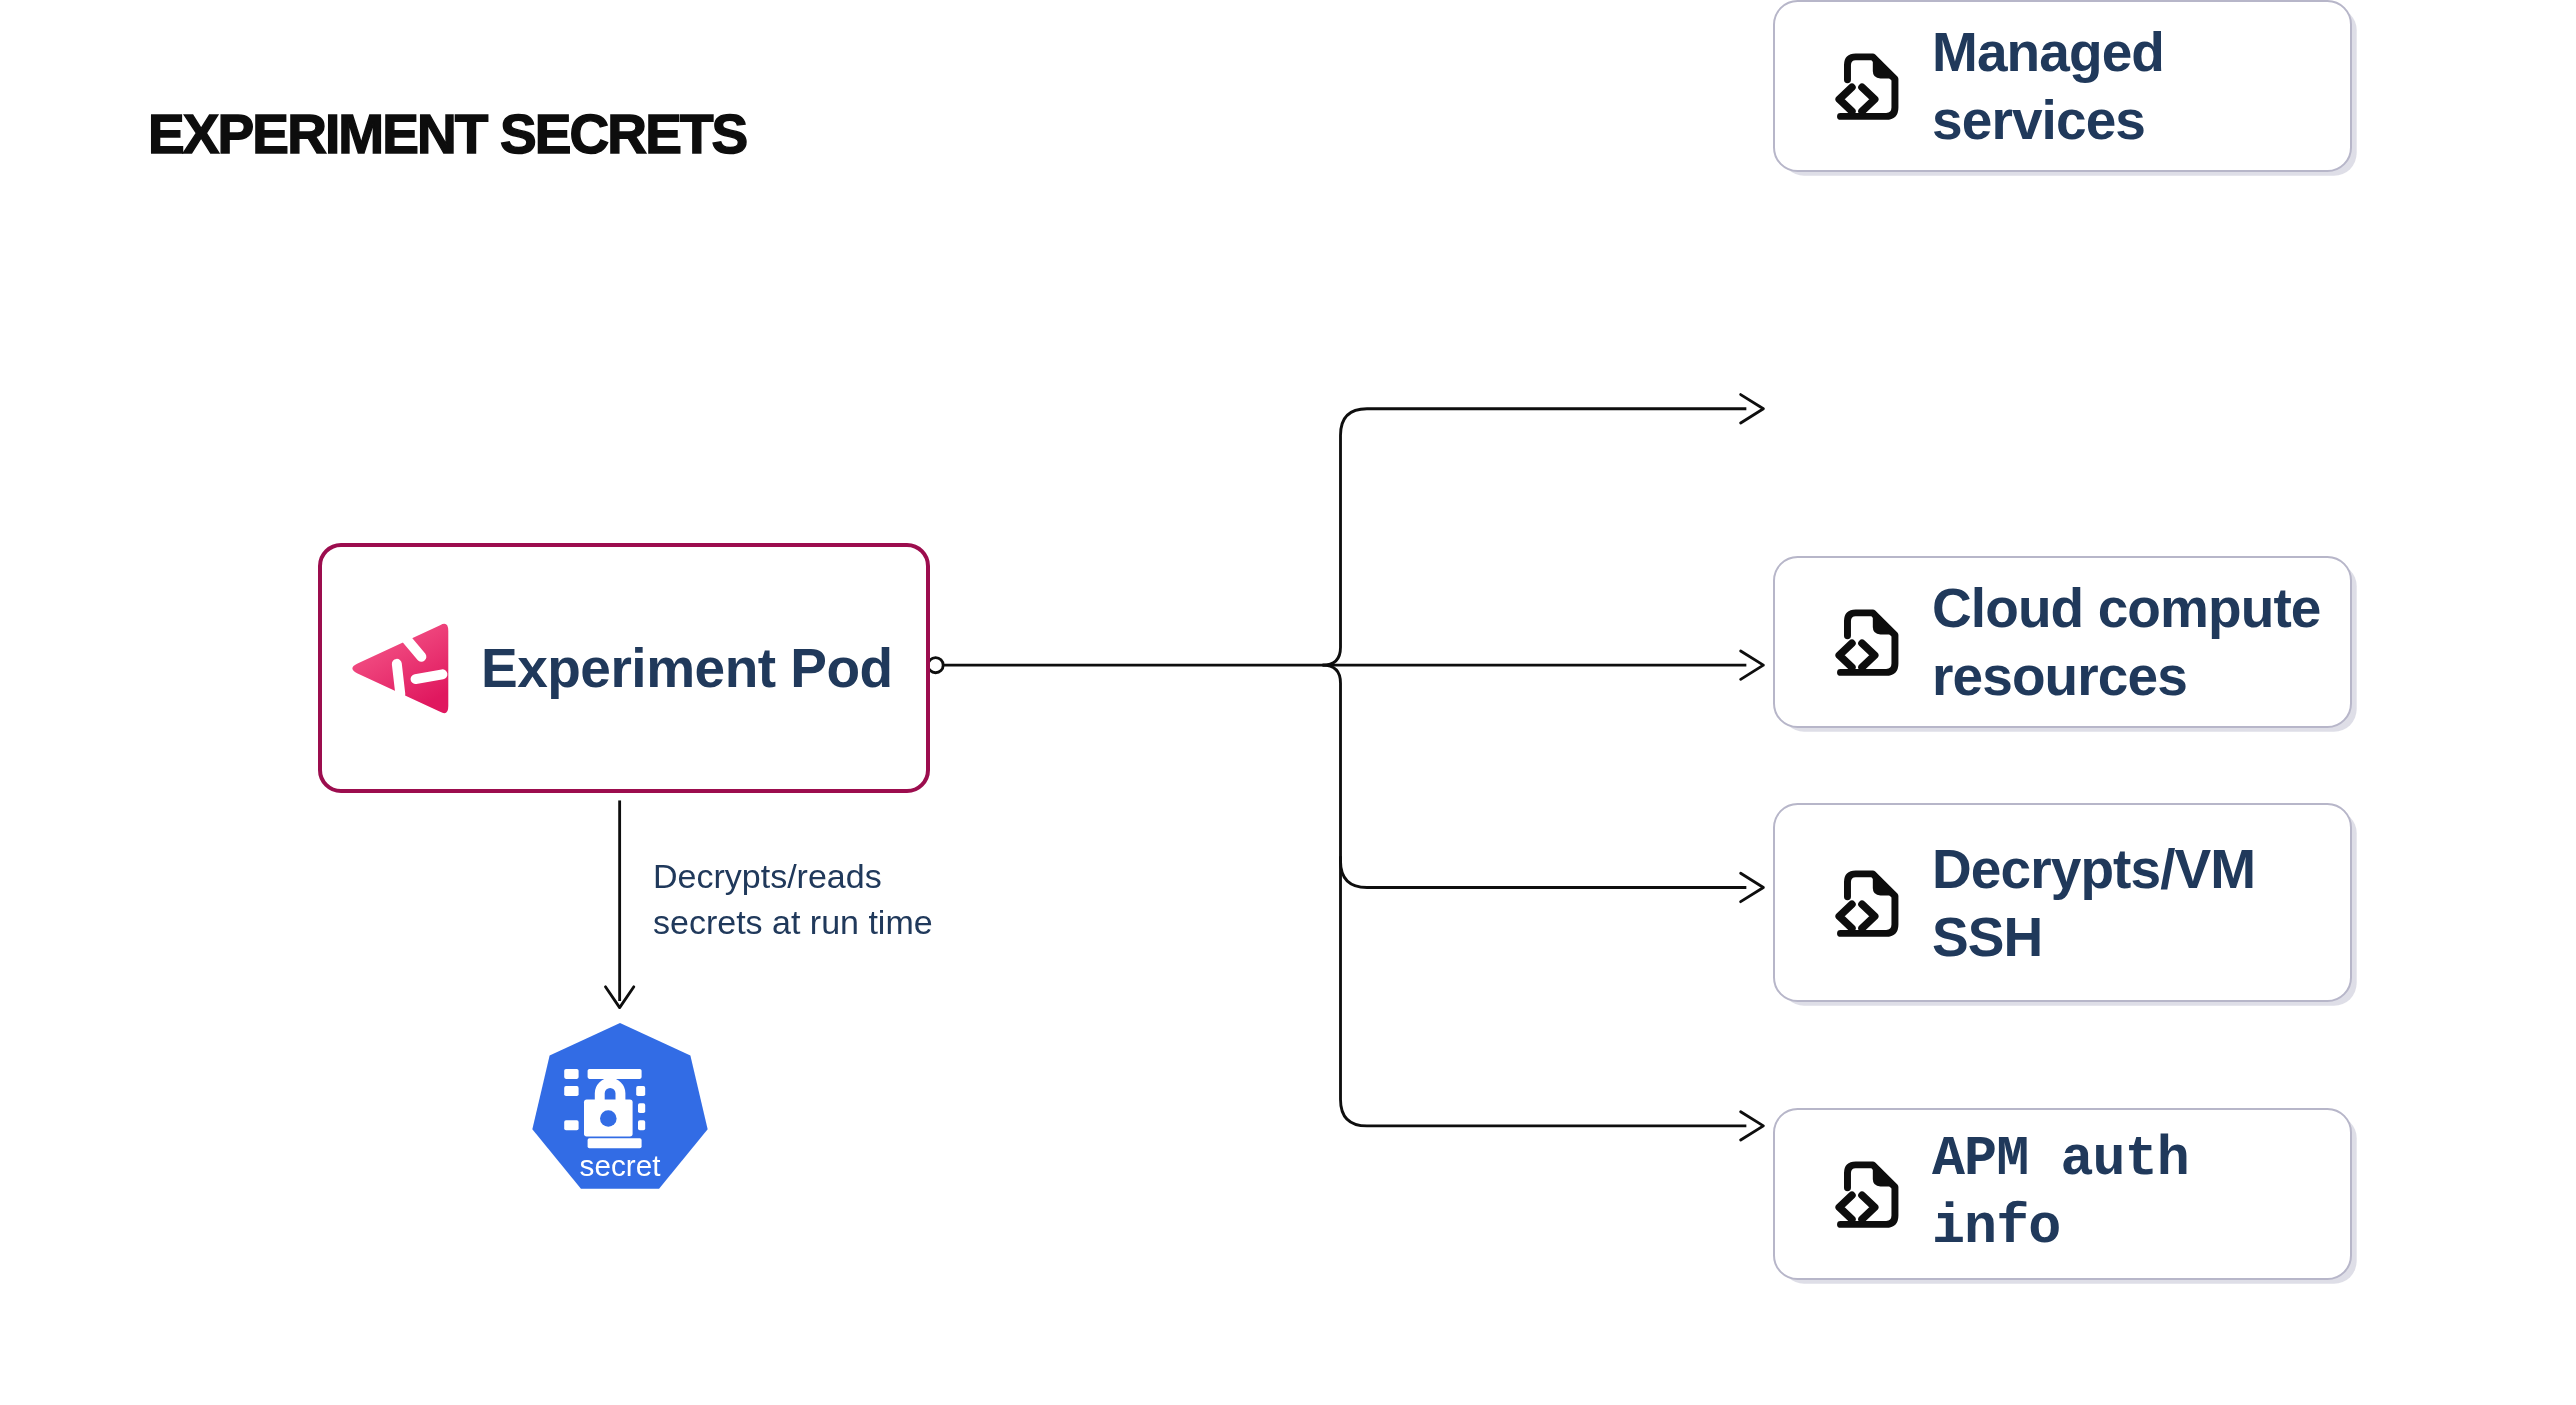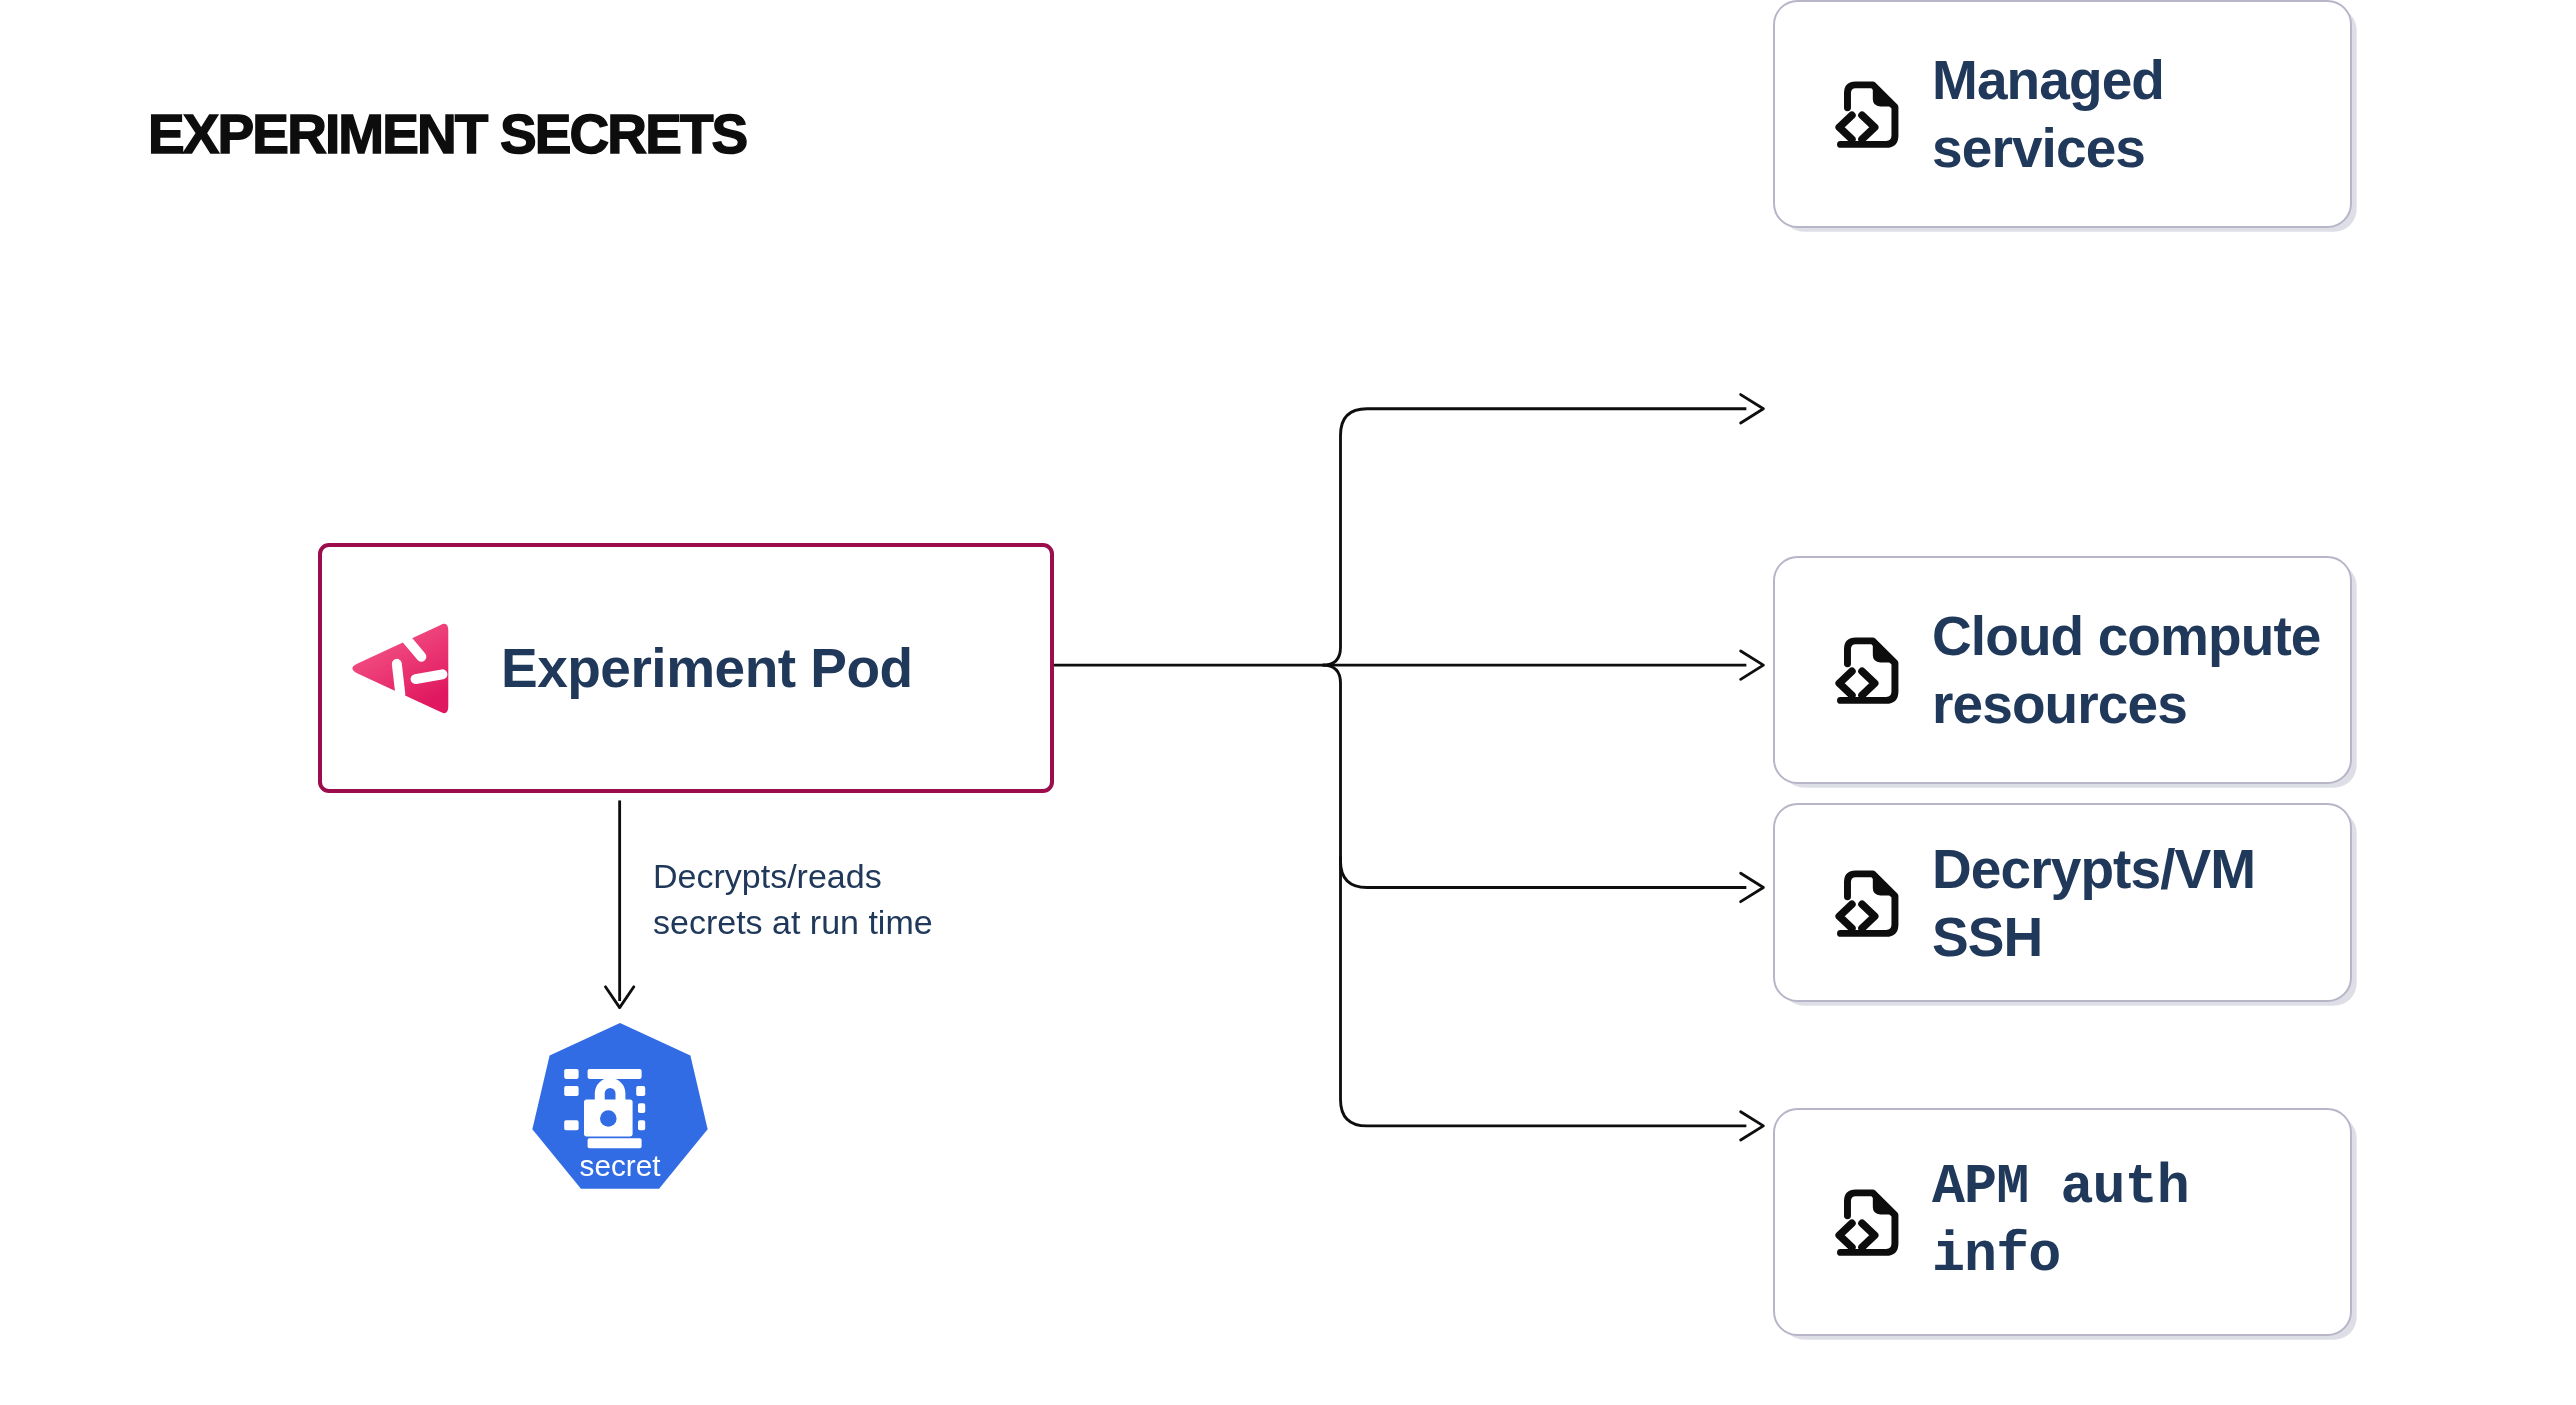--- a/index.html
+++ b/index.html
@@ -16,25 +16,25 @@
     font-size:55px; font-weight:700; letter-spacing:-1.9px;
     color:var(--ink,#0d0d0d);
     -webkit-text-stroke:1.4px var(--ink,#0d0d0d);
     white-space:nowrap;
   }
   
   .connectors { position:absolute; left:0; top:0; width:2576px; height:1406px; }
 
   
   .pod {
-    position:absolute; left:318px; top:543px; width:736px; height:250px;
+    position:absolute; left:318px; top:543px; width:612px; height:250px;
     background:#ffffff;
     border:4.3px solid var(--pod-border,#9c0d4e);
-    border-radius:11px;
-    display:flex; align-items:center; gap:41px;
+    border-radius:23px;
+    display:flex; align-items:center; gap:21px;
     padding-left:21px;
   }
   .pod-icon { width:117px; height:117px; flex:0 0 auto; }
   .pod-label {
     font-size:55px; font-weight:700; color:var(--navy,#20395b);
     letter-spacing:-0.5px; white-space:nowrap;
   }
 
   
   .annotation {
@@ -42,21 +42,21 @@
     font-size:34px; line-height:46px; font-weight:400;
     color:var(--navy,#20395b);
     white-space:pre-line;
   }
 
   
   .secret-node { position:absolute; left:530px; top:1023px; width:180px; height:173px; }
 
   
   .target {
-    position:absolute; left:1773px; width:579px; height:228px;
+    position:absolute; left:1773px; width:579px; height:172px;
     background:#ffffff;
     border:2.8px solid var(--target-border,#b7b6c9);
     border-radius:24.6px;
     box-shadow:6.6px 5.7px 0 -1.9px rgba(182,181,201,0.45);
     display:flex; align-items:center; gap:32px;
     padding-left:44px; padding-right:24.6px;
   }
   .target:nth-of-type(1) { top:310px; }
   .t2 { top:556px;justify-content:flex-end; }
   .t3 { top:803px; height:199px; }

